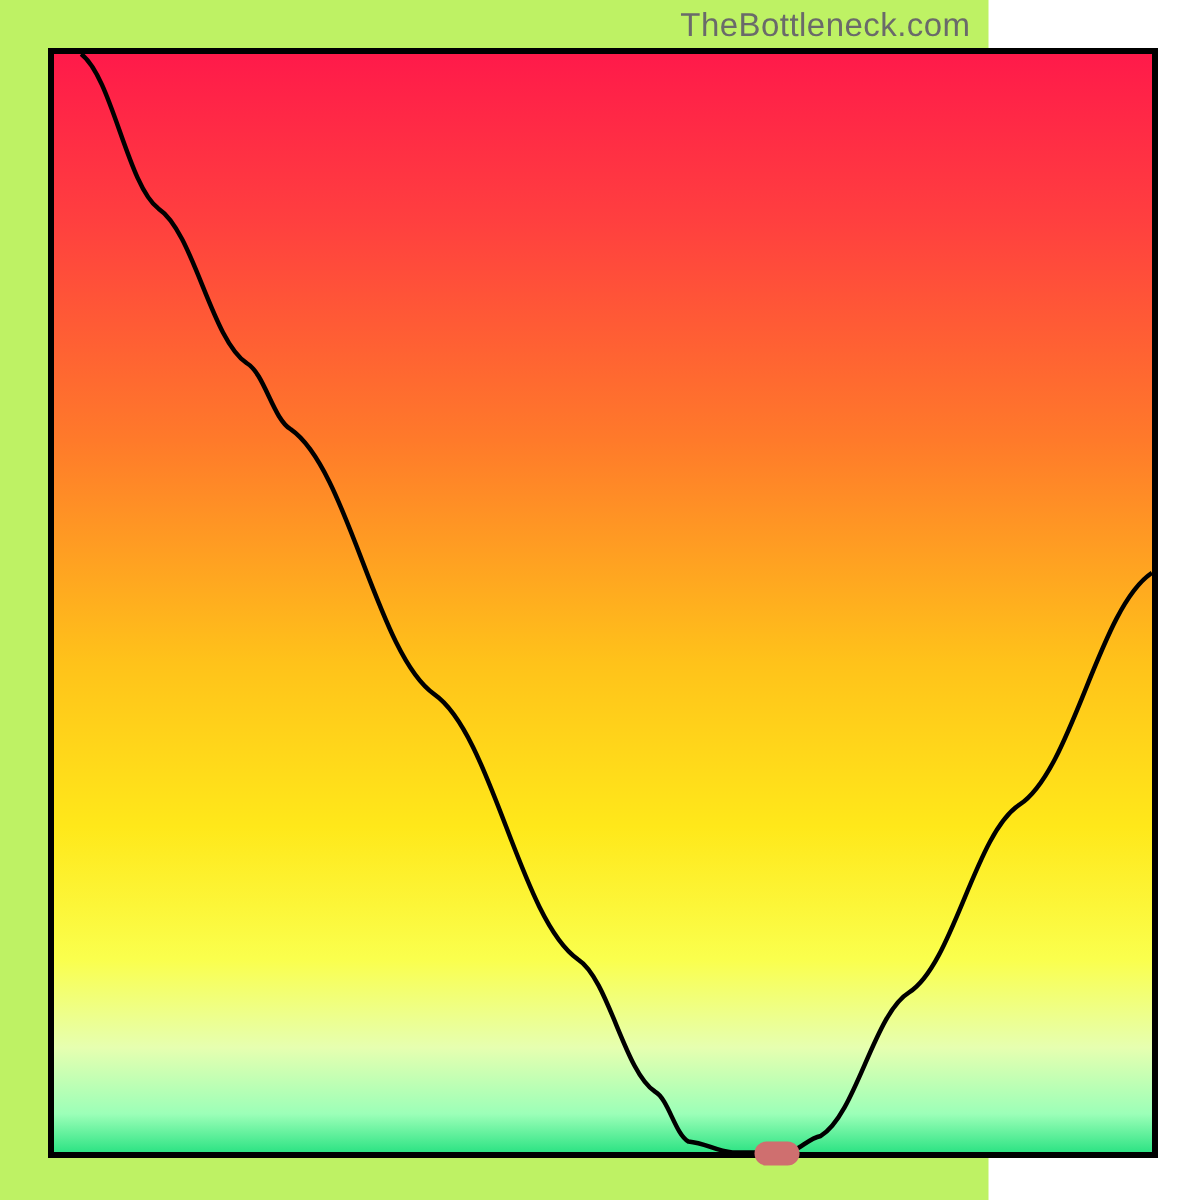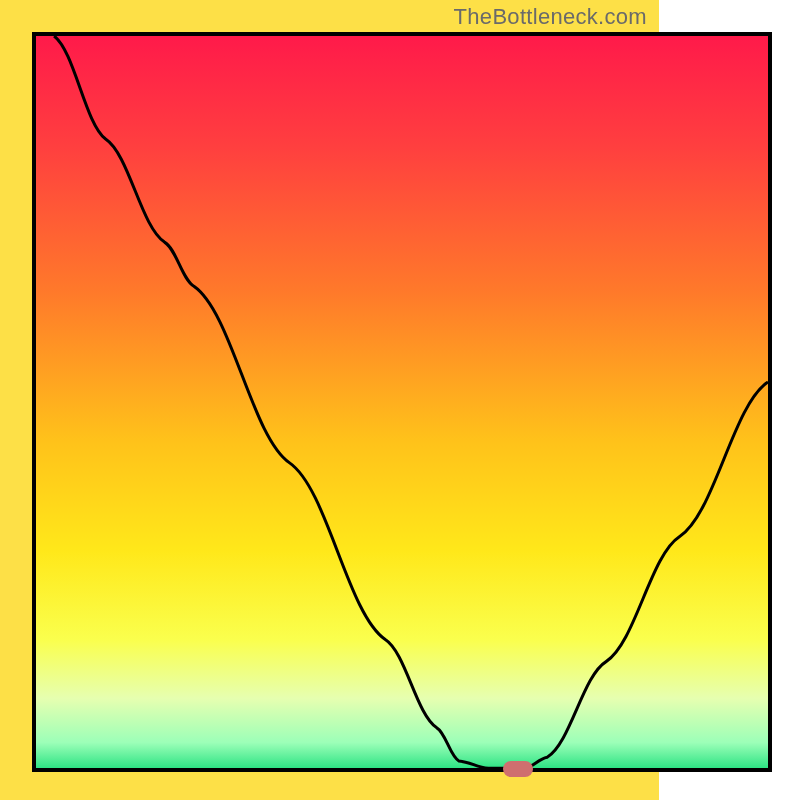--- a/index.html
+++ b/index.html
@@ -5,21 +5,21 @@
   body {
     margin: 0;
     padding: 0;
     background: #ffffff;
     font-family: Arial, sans-serif;
   }
   .container {
     width: 659px;
     height: 800px;
     position: relative;
-    background: #fde047;
+    background: #bef264;
   }
   .watermark {
     position: absolute;
     top: 4px;
     right: 12px;
     color: #6a6a6a;
     font-size: 22px;
     font-weight: 500;
     letter-spacing: 0.3px;
     z-index: 10;

